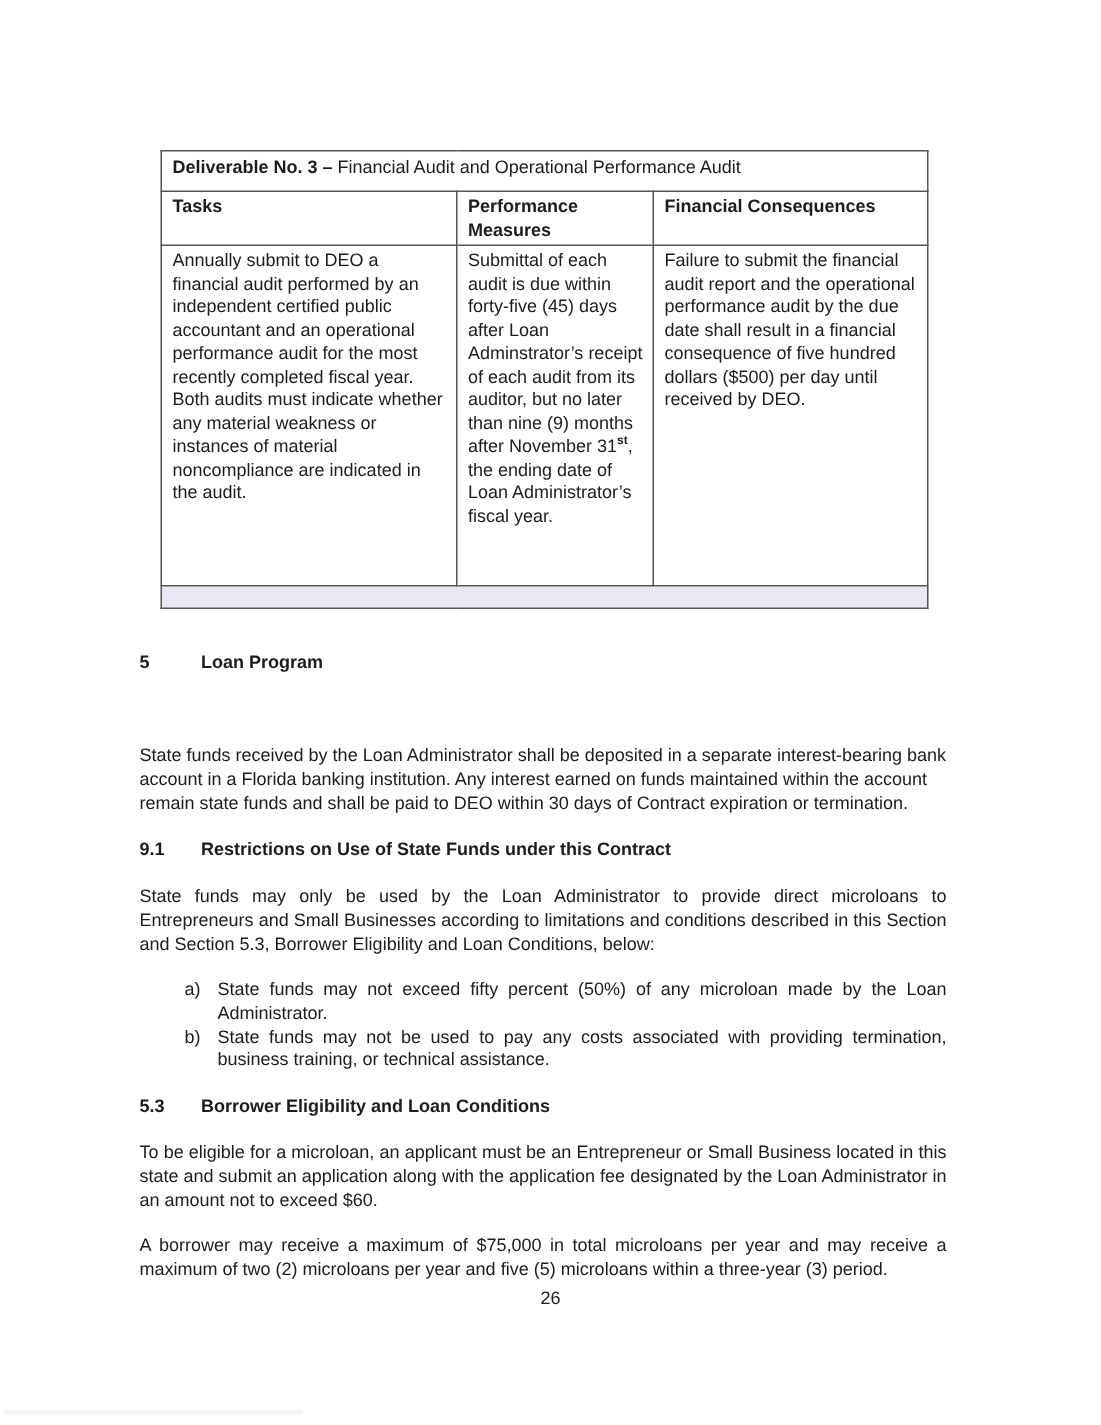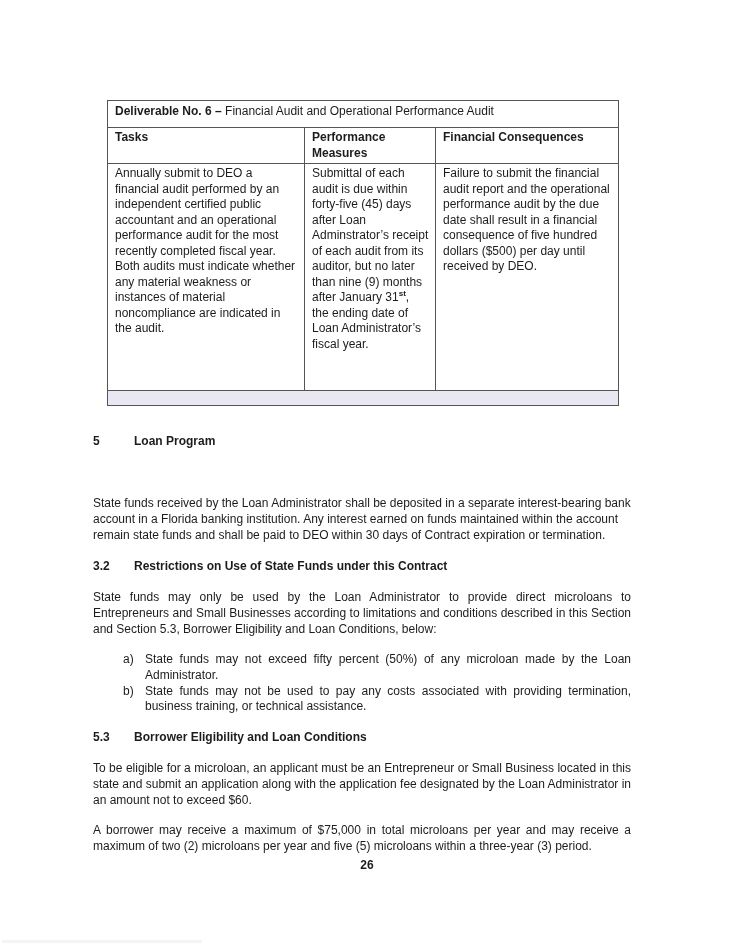--- a/index.html
+++ b/index.html
@@ -24,57 +24,57 @@
     .heading { position: absolute; left: 93px; font-weight: bold; font-size: 12px; white-space: nowrap; }
     .heading .num { display: inline-block; width: 41px; }
     .para {
       position: absolute; left: 93px; width: 538px; font-size: 12px; line-height: 15.8px;
     }
     .justify { text-align: justify; text-align-last: left; }
     .list { position: absolute; left: 123px; width: 508px; font-size: 12px; line-height: 15.8px; }
     .li { display: flex; }
     .li .mark { width: 22px; flex: none; }
     .li .txt { flex: 1; text-align: justify; text-align-last: left; }
-    .page-num { position: absolute; left: 0; width: 734px; top: 858px; text-align: center; font-size: 12px; font-weight: bold; }
+    .page-num { position: absolute; left: 0; width: 734px; top: 858px; text-align: center; font-size: 12px; }
     .scan-smudge { position: absolute; left: 2px; top: 940px; width: 200px; height: 3px; background: #f4f4f6; }
   </style>
 </head>
 <body>
 
 <div class="page">
 
   <table class="deliv-table">
     <tbody>
         <tr>
-      <td class="title-cell" colspan="3"><span class="b">Deliverable No. 6 –</span><span> Financial Audit and Operational Performance Audit</span></td>
+      <td class="title-cell" colspan="3"><span class="b">Deliverable No. 3 –</span><span> Financial Audit and Operational Performance Audit</span></td>
     </tr>
     <tr>
       <td class="hdr-cell" style="width:183px">Tasks</td>
       <td class="hdr-cell" style="width:117px">Performance Measures</td>
       <td class="hdr-cell">Financial Consequences</td>
     </tr>
     <tr>
       <td class="body-cell">Annually submit to DEO a financial audit performed by an independent certified public accountant and an operational performance audit for the most recently completed fiscal year. Both audits must indicate whether any material weakness or instances of material noncompliance are indicated in the audit.</td>
-      <td class="body-cell"><span>Submittal of each audit is due within forty-five (45) days after Loan Adminstrator’s receipt of each audit from its auditor, but no later than nine (9) months after January 31</span><sup>st</sup><span>, the ending date of Loan Administrator’s fiscal year.</span></td>
+      <td class="body-cell"><span>Submittal of each audit is due within forty-five (45) days after Loan Adminstrator’s receipt of each audit from its auditor, but no later than nine (9) months after November 31</span><sup>st</sup><span>, the ending date of Loan Administrator’s fiscal year.</span></td>
       <td class="body-cell">Failure to submit the financial audit report and the operational performance audit by the due date shall result in a financial consequence of five hundred dollars ($500) per day until received by DEO.</td>
     </tr>
     <tr>
       <td class="foot-cell" colspan="3"></td>
     </tr>
   </tbody>
     </table>
 
   <div class="heading" style="top:434px">
     <span class="num">5</span><span>Loan Program</span>
   </div>
 
   <div class="para" style="top:496px">State funds received by the Loan Administrator shall be deposited in a separate interest-bearing bank account in a Florida banking institution. Any interest earned on funds maintained within the account remain state funds and shall be paid to DEO within 30 days of Contract expiration or termination.</div>
 
   <div class="heading" style="top:559px">
-    <span class="num">3.2</span><span>Restrictions on Use of State Funds under this Contract</span>
+    <span class="num">9.1</span><span>Restrictions on Use of State Funds under this Contract</span>
   </div>
   <div class="para justify" style="top:590px">State funds may only be used by the Loan Administrator to provide direct microloans to Entrepreneurs and Small Businesses according to limitations and conditions described in this Section and Section 5.3, Borrower Eligibility and Loan Conditions, below:</div>
 
   <div class="list" style="top:652px">
     <div class="li">
       <span class="mark">a)</span>
       <span class="txt">State funds may not exceed fifty percent (50%) of any microloan made by the Loan Administrator.</span>
     </div>
     <div class="li">
       <span class="mark">b)</span>

